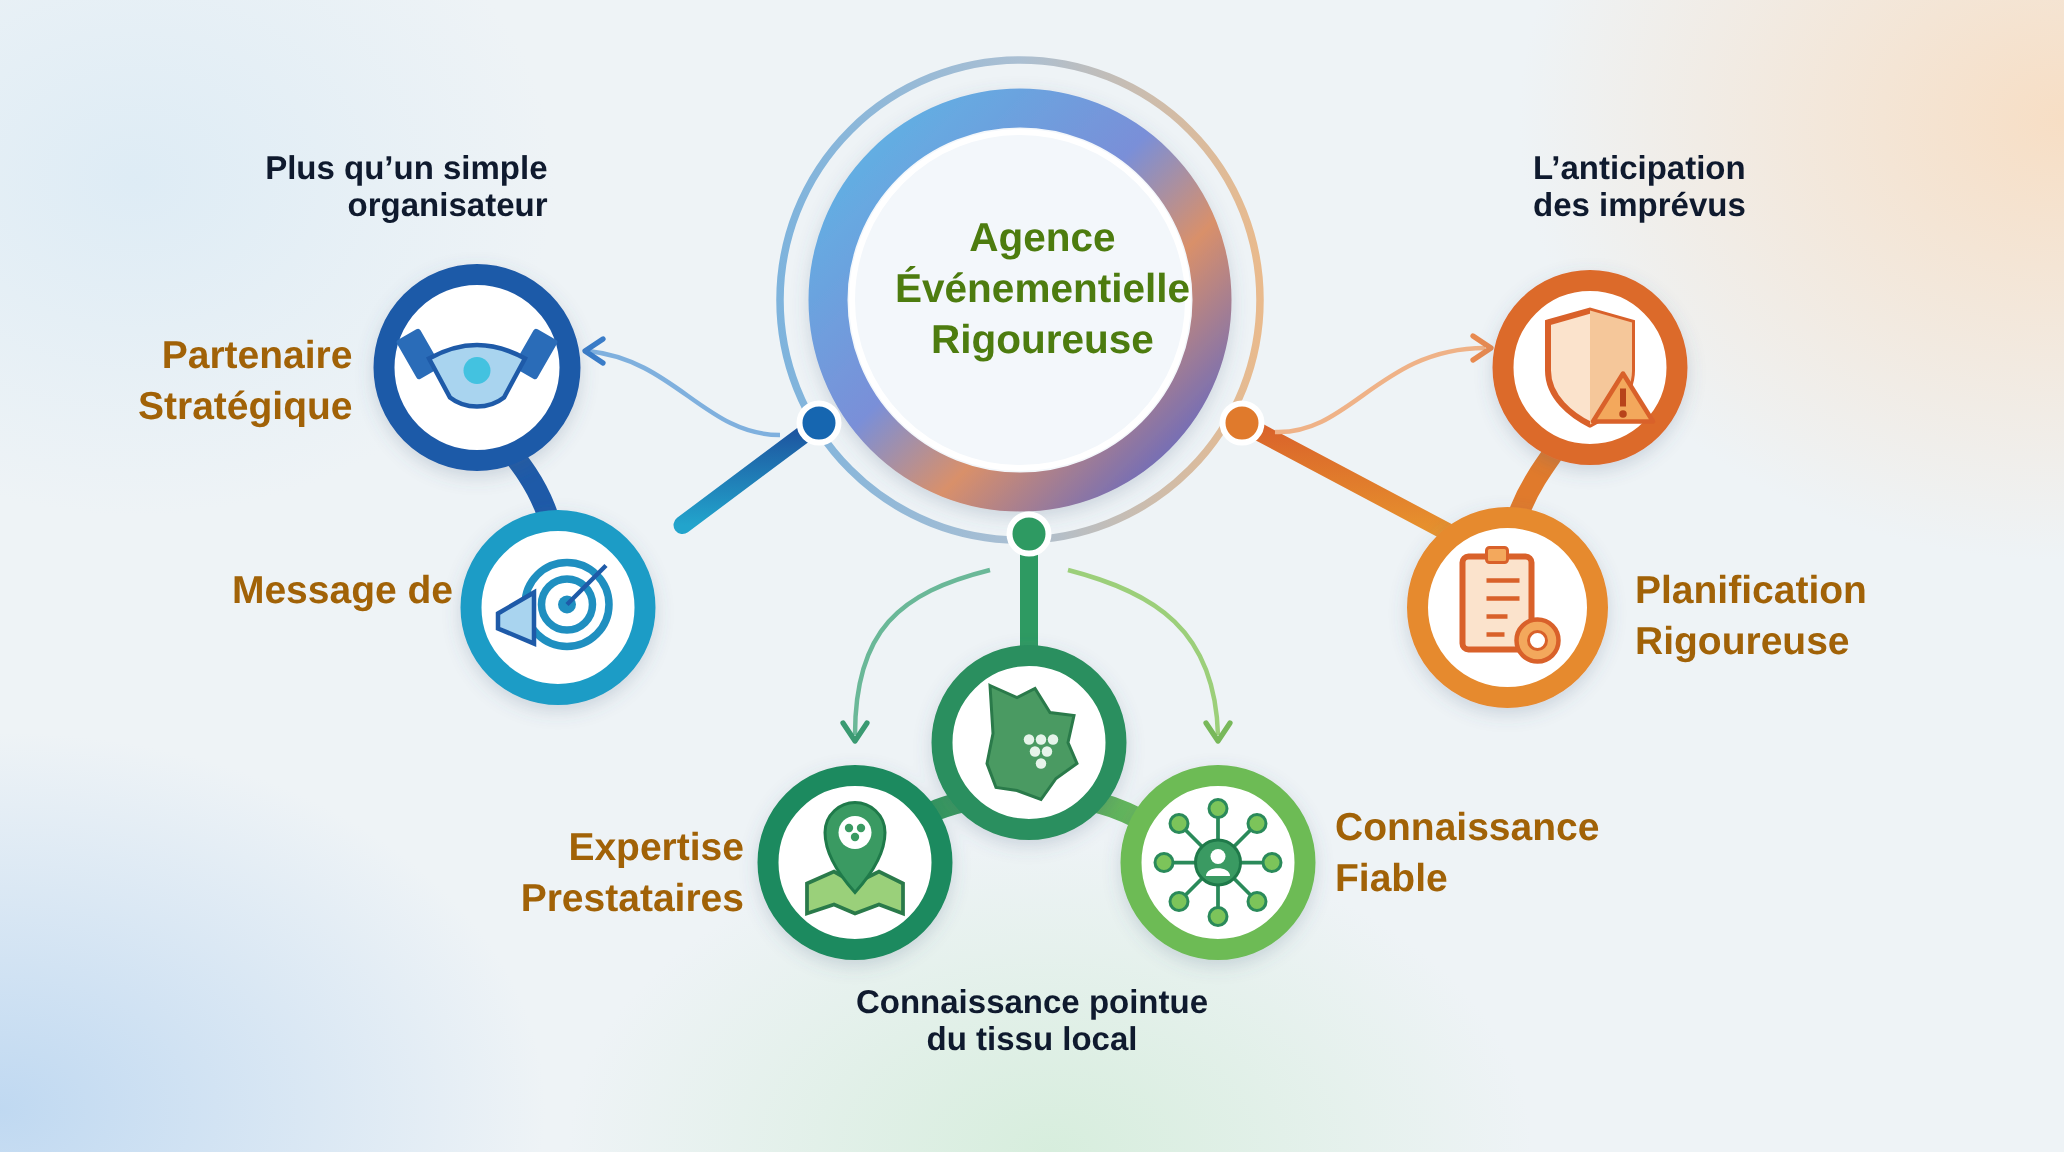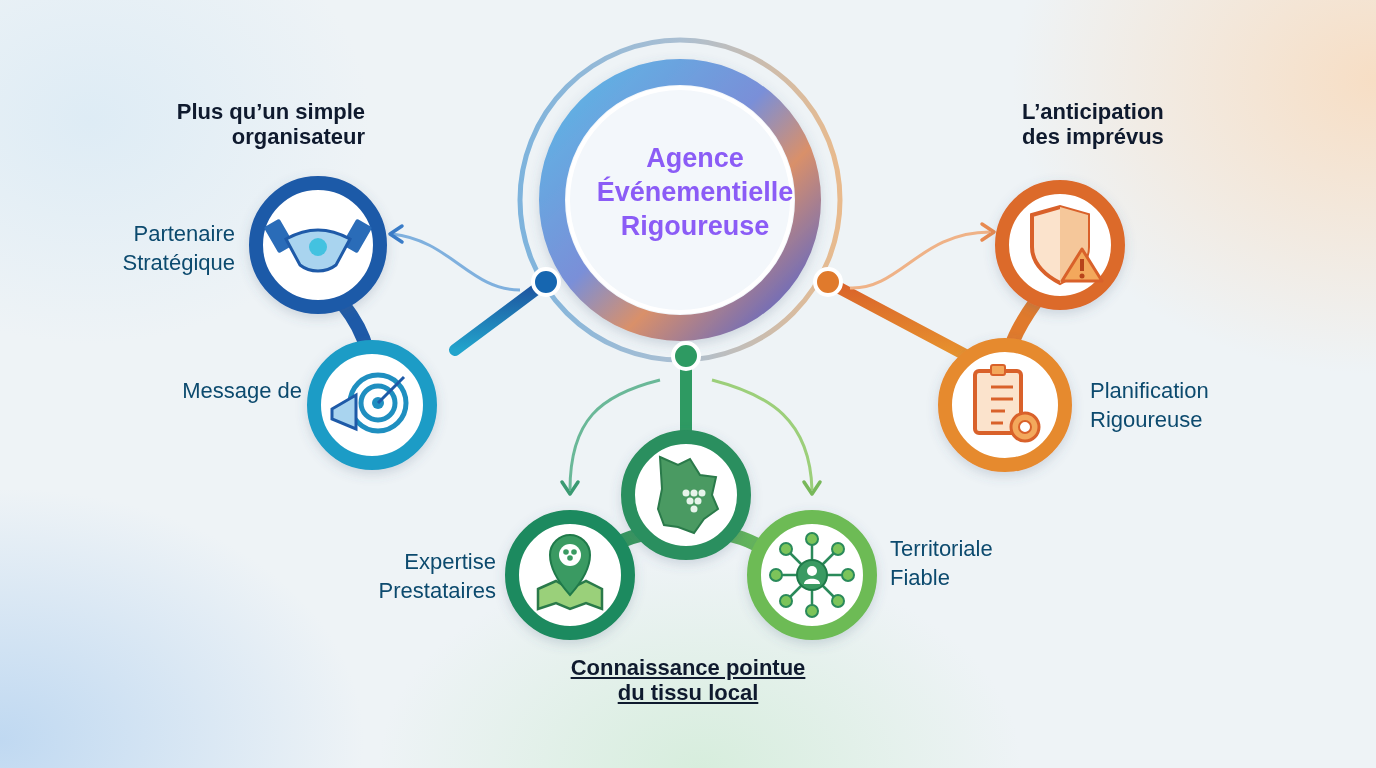--- a/index.html
+++ b/index.html
@@ -7,25 +7,25 @@
     font-family:"Liberation Sans",sans-serif;color:#0f1a2e;
     background:
       radial-gradient(ellipse 520px 420px at 1376px 80px, rgba(250,215,180,0.75), transparent 70%),
       radial-gradient(ellipse 520px 360px at 0px 740px, rgba(180,210,240,0.8), transparent 70%),
       radial-gradient(ellipse 460px 300px at 700px 768px, rgba(205,235,210,0.7), transparent 70%),
       radial-gradient(ellipse 400px 320px at 90px 120px, rgba(220,235,245,0.9), transparent 70%),
       #eef3f6;}
   svg.links{position:absolute;left:0;top:0;}
   .txt{position:absolute;font-weight:bold;line-height:1.12;}
   .title{font-size:22px;}
-  .label{font-size:22px;font-weight:normal;line-height:1.3;color:#0c4a6e;}
+  .label{font-size:26px;font-weight:bold;line-height:1.3;color:#a16207;}
   .r{text-align:right;}
   .c{text-align:center;}
   .hub-text{position:absolute;left:585px;top:142px;width:220px;text-align:center;
-    font-size:27px;font-weight:bold;line-height:1.25;color:#8b5cf6;}
+    font-size:27px;font-weight:bold;line-height:1.25;color:#4d7c0f;}
 </style>
 </head>
 <body>
 
 <svg class="links" width="1376" height="768" viewBox="0 0 1376 768">
   <defs>
     <linearGradient id="hubRing" x1="0" y1="0" x2="1" y2="1">
       <stop offset="0" stop-color="#5bb8e6"></stop>
       <stop offset="0.45" stop-color="#7a8fd8"></stop>
       <stop offset="0.65" stop-color="#d9906a"></stop>
@@ -202,19 +202,19 @@
 <div class="txt label" style="left:1090px;top:377px;width:200px;">
   <div>Planification</div>
   <div>Rigoureuse</div>
 </div>
 
 <div class="txt label r" style="left:330px;top:548px;width:166px;">
   <div>Expertise</div>
   <div>Prestataires</div>
 </div>
 <div class="txt label" style="left:890px;top:535px;width:180px;">
-  <div>Territoriale</div>
+  <div>Connaissance</div>
   <div>Fiable</div>
 </div>
-<div class="txt title c" style="left:488px;top:656px;width:400px;text-decoration:underline;">
+<div class="txt title c" style="left:488px;top:656px;width:400px;">
   <div>Connaissance pointue</div>
   <div>du tissu local</div>
 </div>
 
 </body></html>

